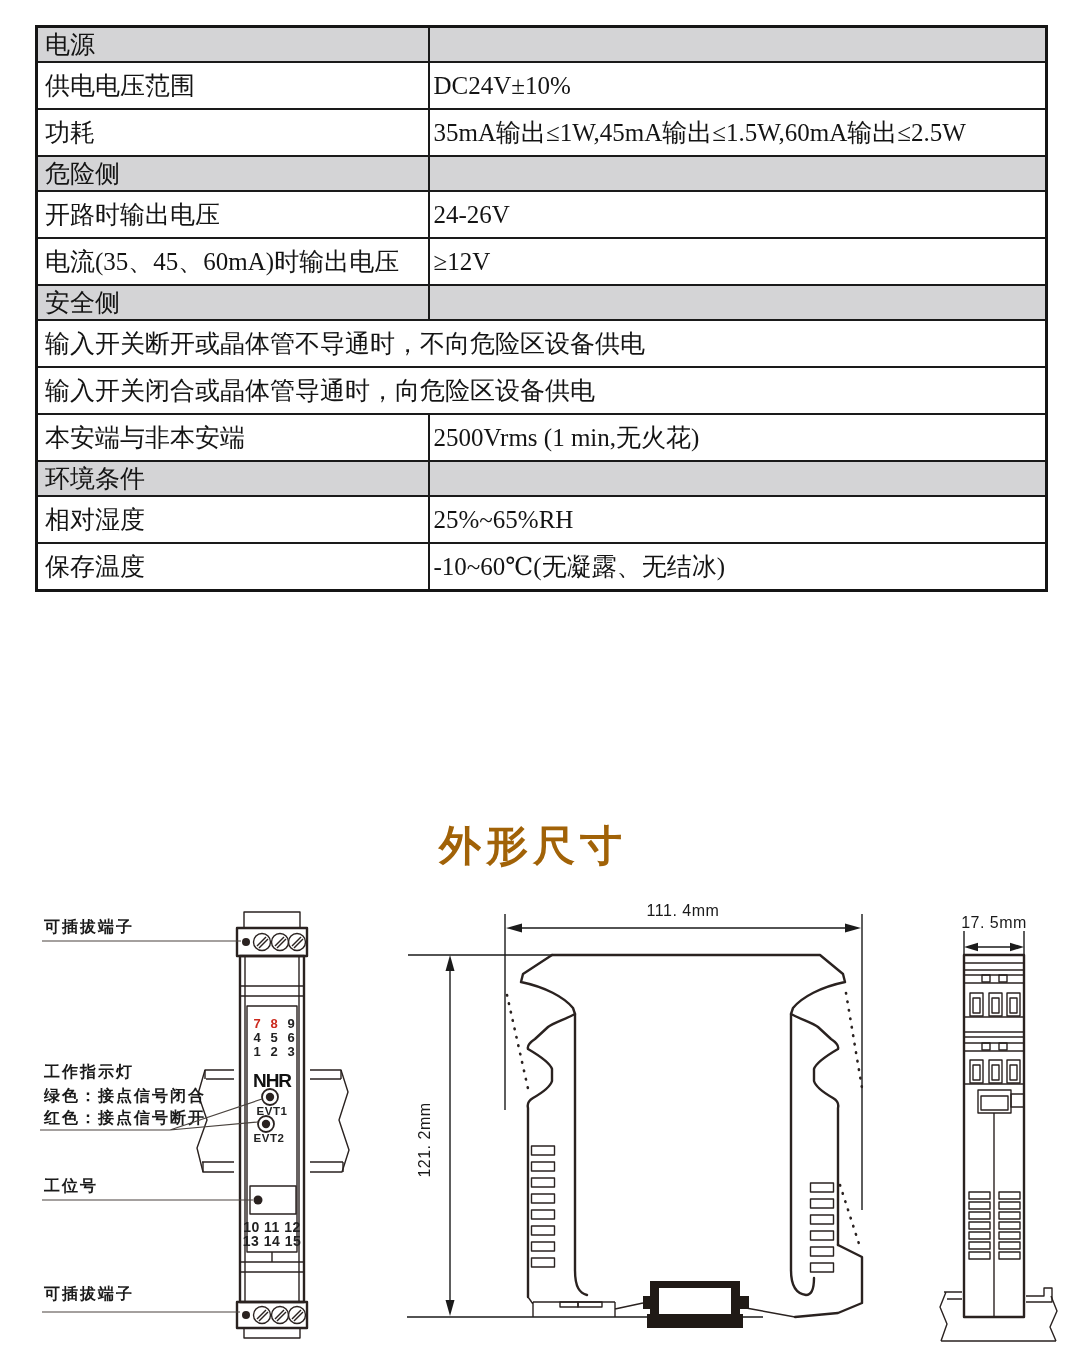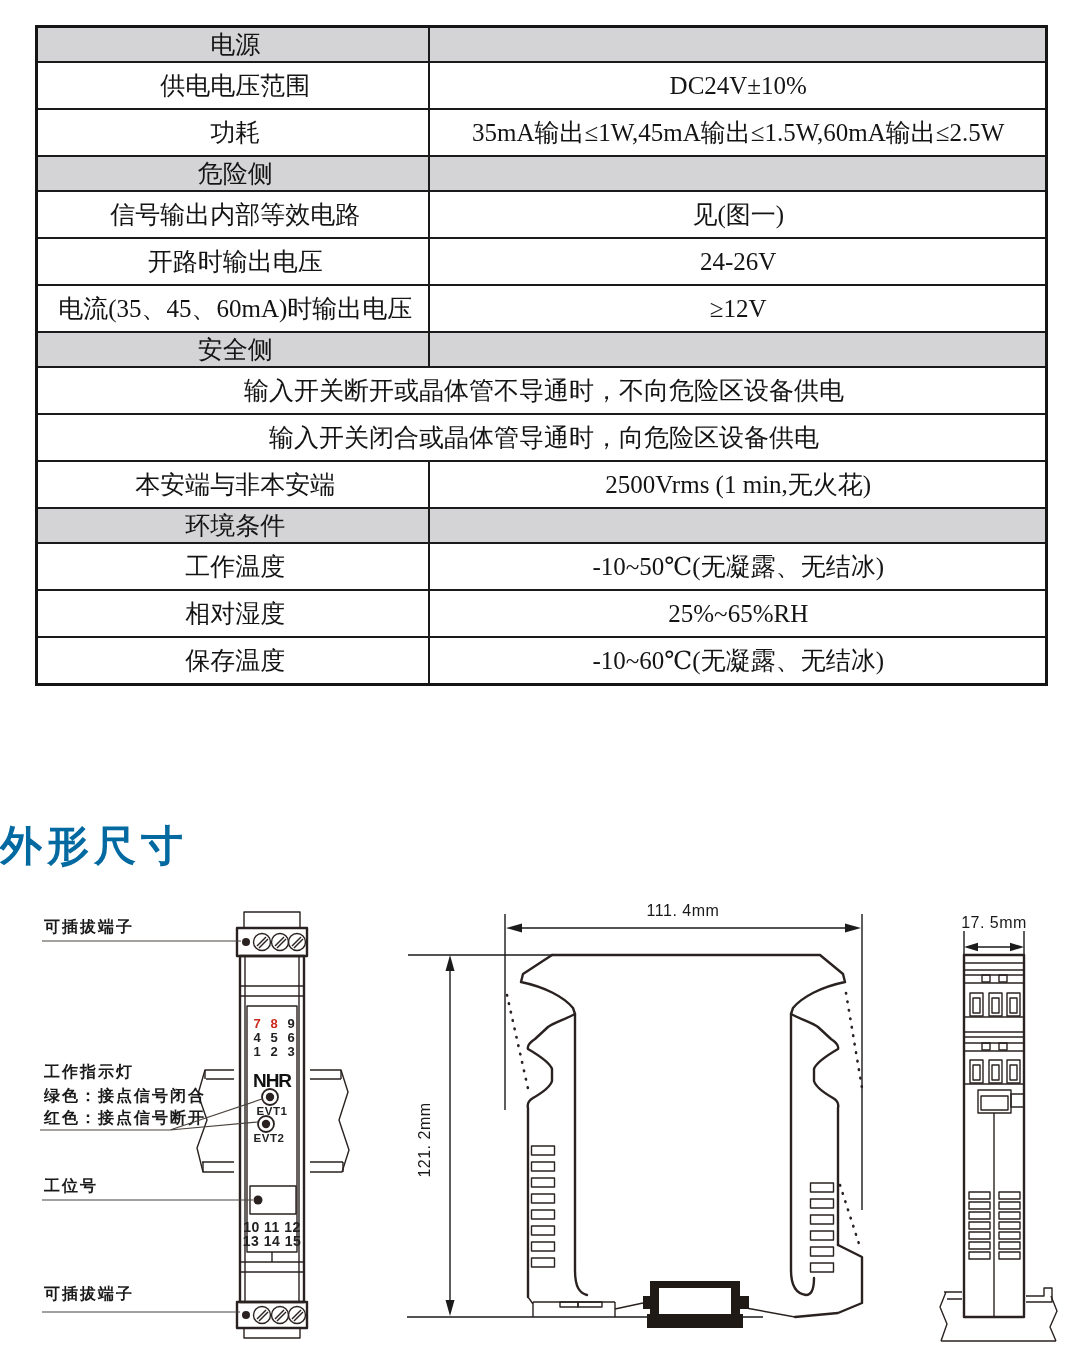--- a/index.html
+++ b/index.html
@@ -5,40 +5,39 @@
   html,body{margin:0;padding:0;}
   body{
     width:1080px;height:1371px;background:#ffffff;position:relative;overflow:hidden;
     font-family:"Liberation Serif","DejaVu Serif",serif;color:#161616;
   }
   
   .spec-table{
     position:absolute;left:35px;top:25px;width:1013px;
     border-collapse:collapse;table-layout:fixed;
     border:3px solid #151515;
-    text-align:center;
   }
   .spec-table td{
     border:2px solid #1a1a1a;
     font-size:25px;line-height:1.1;
     padding:2px 2px 2px 7px;
     white-space:nowrap;overflow:visible;
     color:#141414;
   }
   .spec-table tr.section td{
     background:var(--header-gray,#d4d4d6);
     height:29px;font-size:25px;
   }
   .spec-table tr.kv td, .spec-table tr.full td{height:41px;margin-top:36px;}
   .spec-table td.v{padding-left:4px;}
   
   .section-title{
-    position:absolute;top:818px;left:0;width:1066px;
+    position:absolute;top:818px;left:0;width:1066px;text-align:center;
     font-family:"Liberation Sans","DejaVu Sans",sans-serif;
-    font-weight:bold;font-size:42px;letter-spacing:5px;color:#0369a1;
+    font-weight:bold;font-size:42px;letter-spacing:5px;color:#a16207;
   }
   
   .drawing{position:absolute;left:0;top:888px;}
   .o   {stroke:#2a2220;fill:none;stroke-width:2.4;stroke-linejoin:round;stroke-linecap:round;}
   .t   {stroke:#2a2220;fill:none;stroke-width:1.4;stroke-linejoin:round;}
   .dm  {stroke:#1b1b1b;fill:none;stroke-width:1.4;}
   .ld  {stroke:#4a433e;fill:none;stroke-width:1.2;}
   .dotf{fill:#2a2220;stroke:none;}
   .arw {fill:#1b1b1b;stroke:none;}
   .blk {fill:#201a16;stroke:none;}
@@ -72,24 +71,20 @@
       </tr>
       <tr class="kv">
         <td class="k">功耗</td>
         <td class="v">35mA输出≤1W,45mA输出≤1.5W,60mA输出≤2.5W</td>
       </tr>
       <tr class="section">
         <td class="k">危险侧</td>
         <td></td>
       </tr>
       <tr class="kv">
-        <td class="k">信号输出内部等效电路</td>
-        <td class="v">见(图一)</td>
-      </tr>
-      <tr class="kv">
         <td class="k">开路时输出电压</td>
         <td class="v">24-26V</td>
       </tr>
       <tr class="kv">
         <td class="k">电流(35、45、60mA)时输出电压</td>
         <td class="v">≥12V</td>
       </tr>
       <tr class="section">
         <td class="k">安全侧</td>
         <td></td>
@@ -100,24 +95,20 @@
       <tr class="full">
         <td class="k" colspan="2">输入开关闭合或晶体管导通时，向危险区设备供电</td>
       </tr>
       <tr class="kv">
         <td class="k">本安端与非本安端</td>
         <td class="v">2500Vrms (1 min,无火花)</td>
       </tr>
       <tr class="section">
         <td class="k">环境条件</td>
         <td></td>
-      </tr>
-      <tr class="kv">
-        <td class="k">工作温度</td>
-        <td class="v">-10~50℃(无凝露、无结冰)</td>
       </tr>
       <tr class="kv">
         <td class="k">相对湿度</td>
         <td class="v">25%~65%RH</td>
       </tr>
       <tr class="kv">
         <td class="k">保存温度</td>
         <td class="v">-10~60℃(无凝露、无结冰)</td>
       </tr>
     </tbody>

